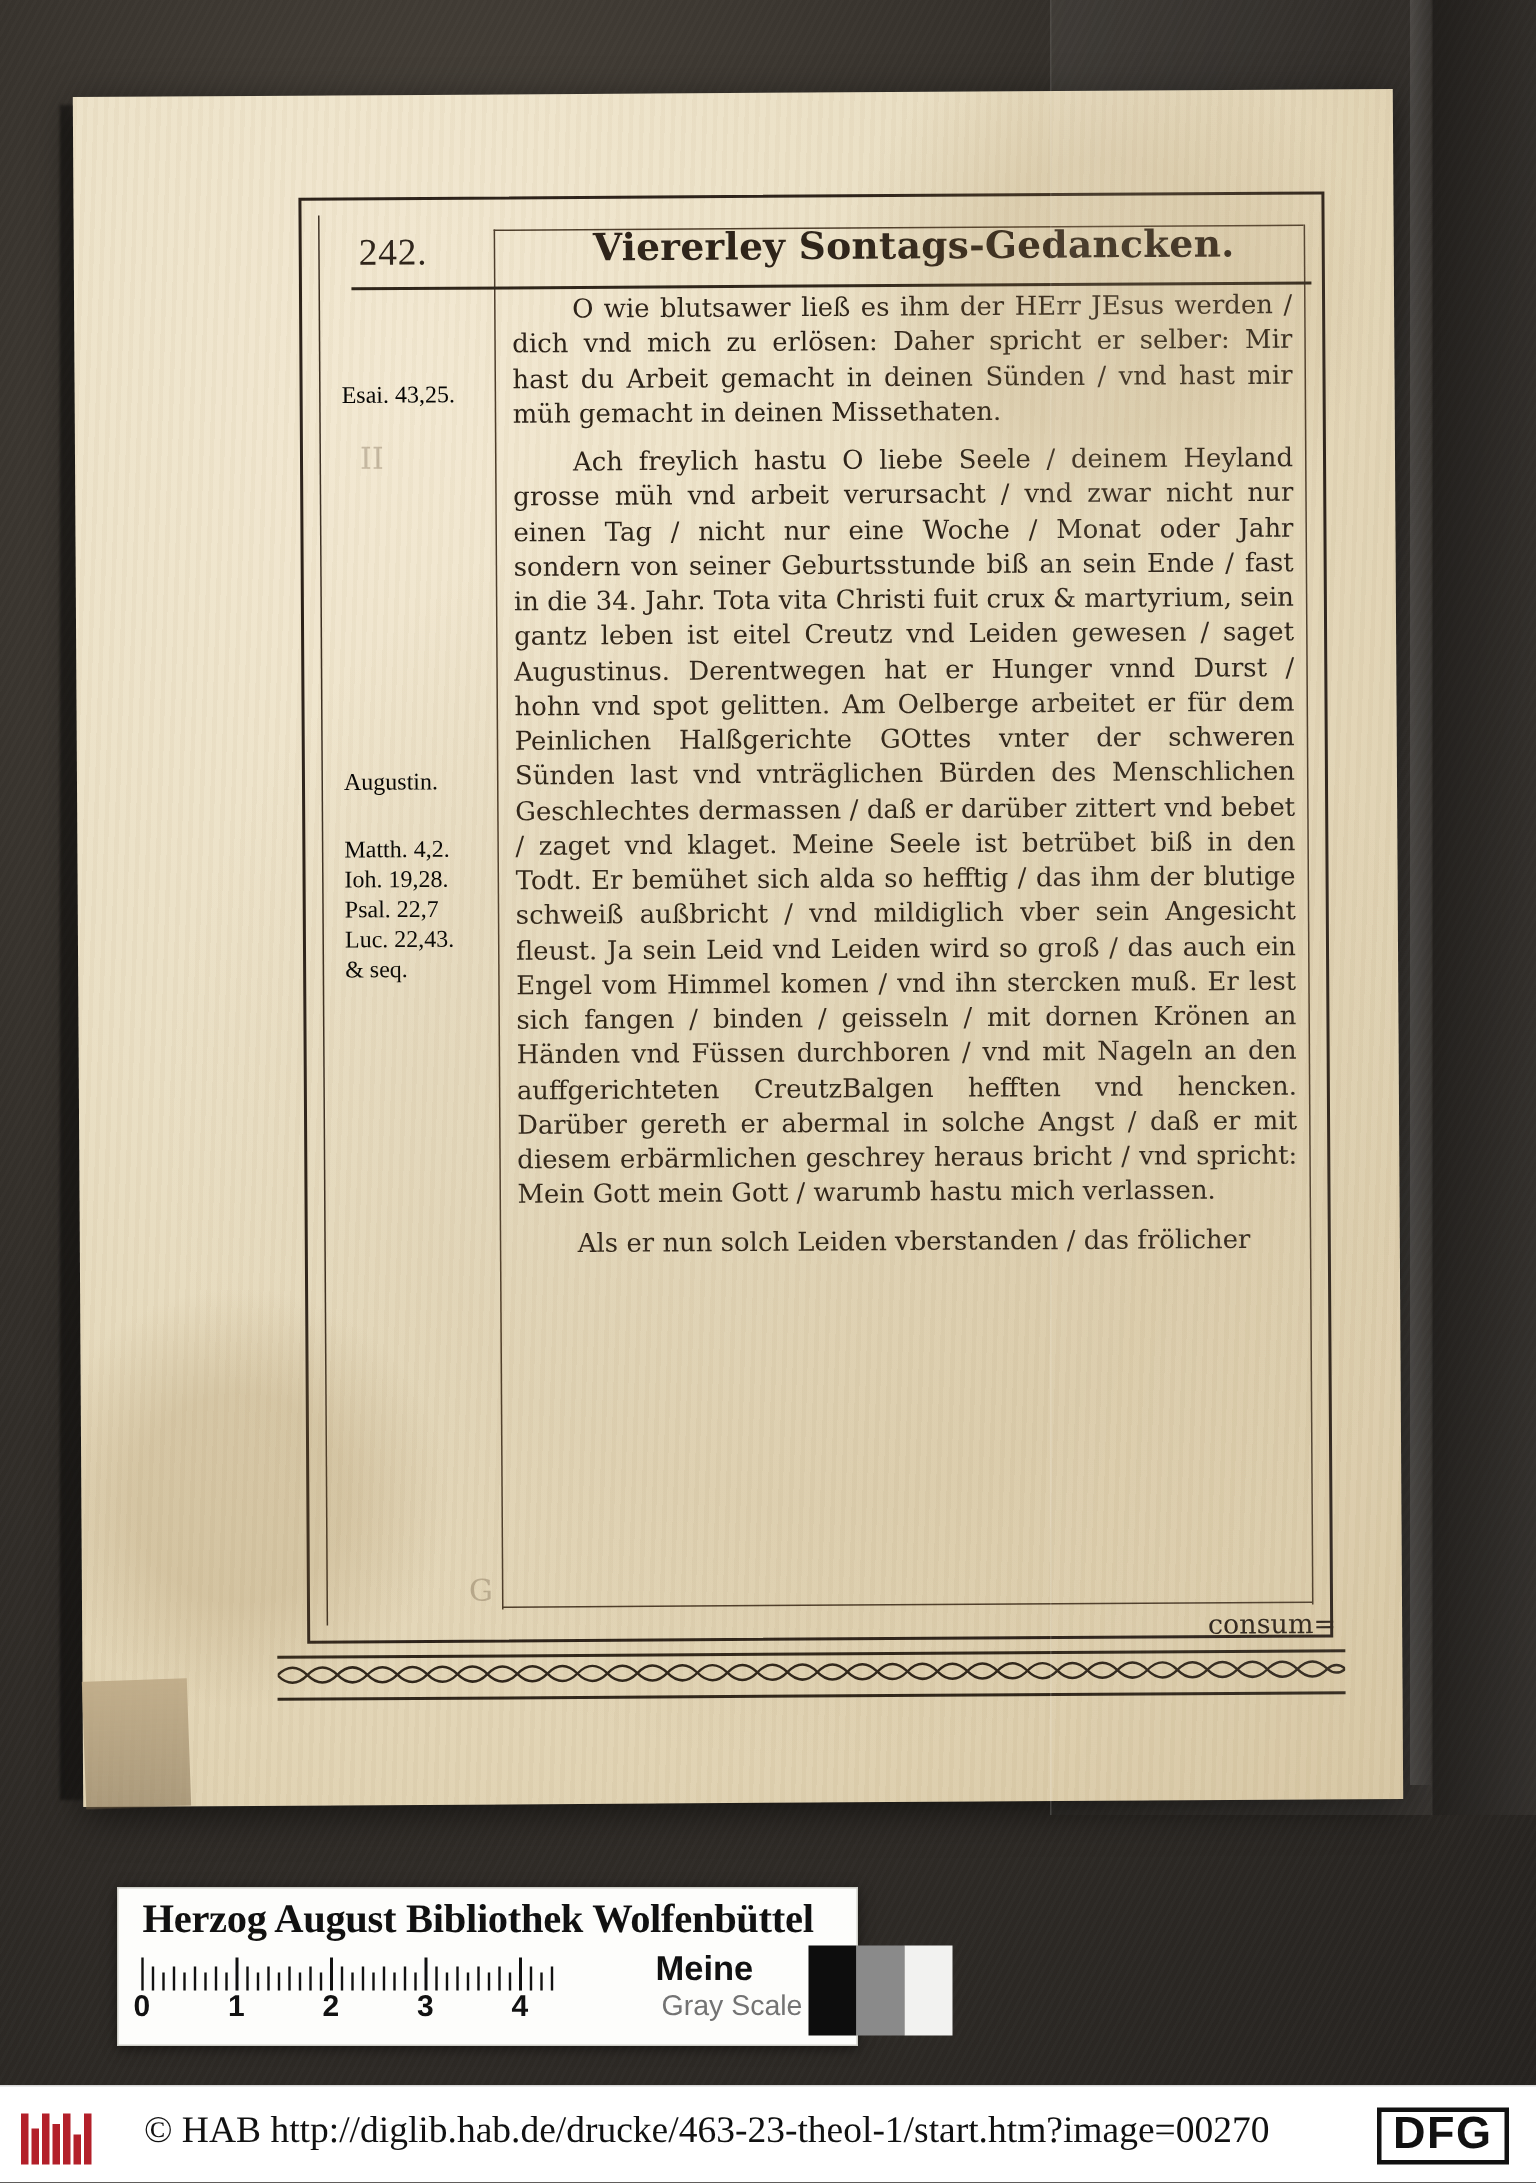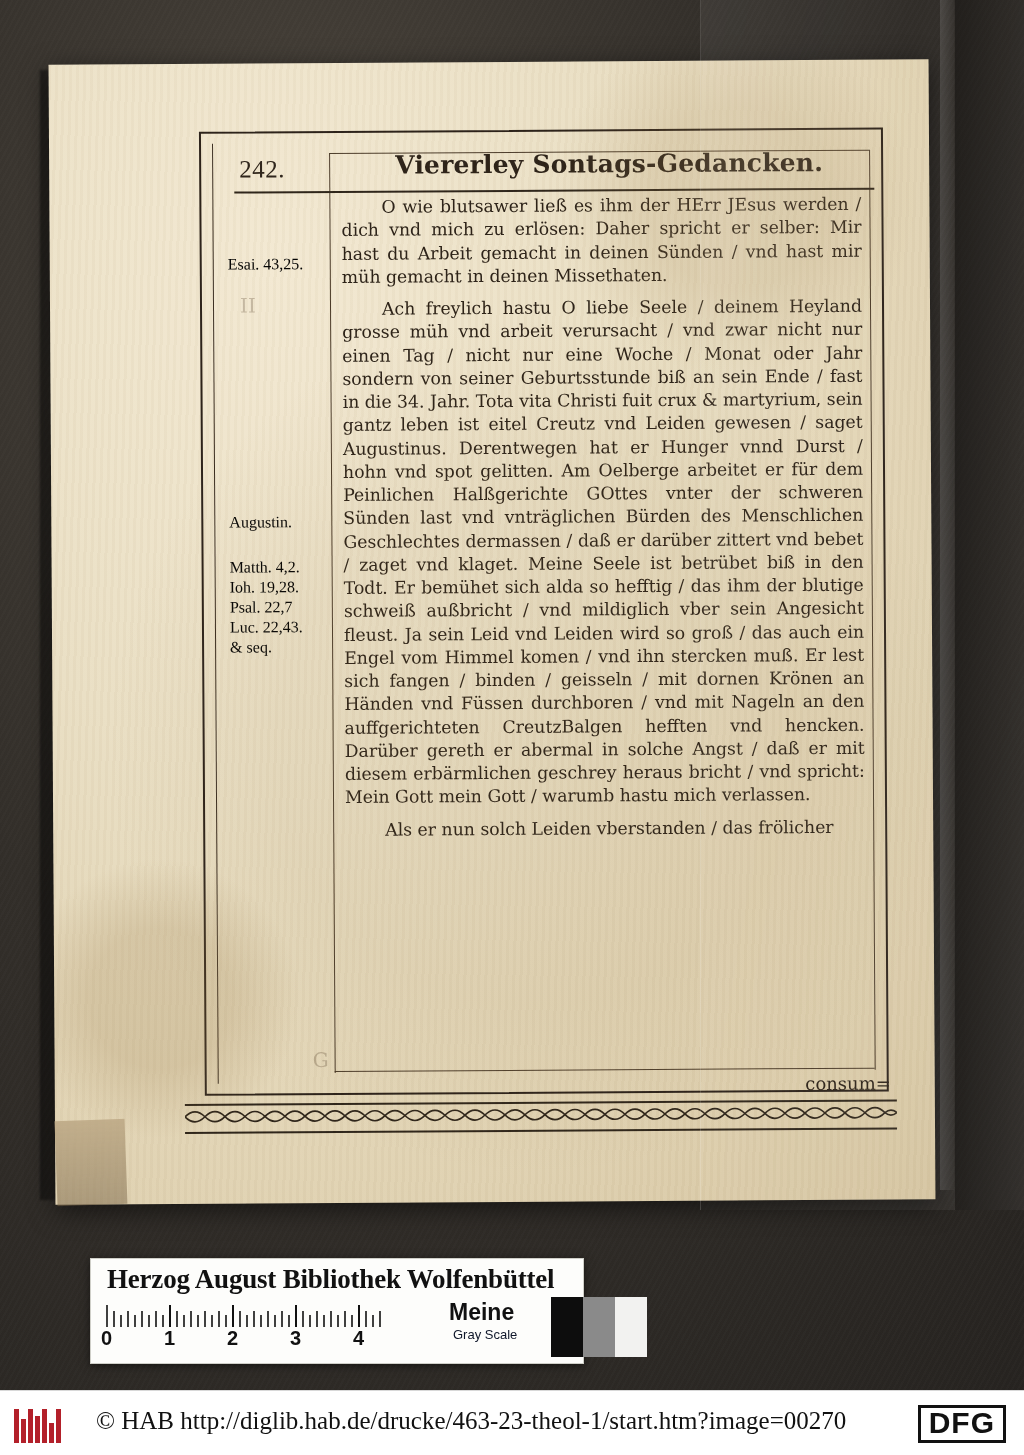--- a/index.html
+++ b/index.html
@@ -202,21 +202,20 @@
   
   .target-card {
     position: absolute;
     left: 78px;
     top: 1258px;
     width: 492px;
     height: 104px;
     background: #fdfdfb;
     box-shadow: 0 2px 8px rgba(0,0,0,0.5);
     border: 1px solid #cfcfc8;
-    margin-left: 12px;
   }
   .target-title {
     position:absolute; left: 16px; top: 5px;
     font-family: "Liberation Serif", serif;
     font-weight: 700;
     font-size: 27px;
     color: #111;
     letter-spacing: -0.2px;
     white-space: nowrap;
   }
@@ -231,21 +230,21 @@
   }
   .ruler .nums span { position:absolute; }
   .kodak-label {
     position:absolute; left: 358px; top: 40px;
     font-family:"Liberation Sans", sans-serif;
     font-weight:700; font-size: 23px; color:#111;
   }
   .kodak-sub {
     position:absolute; left: 362px; top: 68px;
     font-family:"Liberation Sans", sans-serif;
-    font-size: 13px; color:#0f172a;
+    font-size: 19px; color:#737373;
   }
   .gray-patches {
     position:absolute; left: 460px; top: 38px; width: 96px; height: 60px;
     display:flex;
   }
   .gray-patches div { flex: 1 1 auto; }
 
   
   .credit-bar {
     position:absolute;

